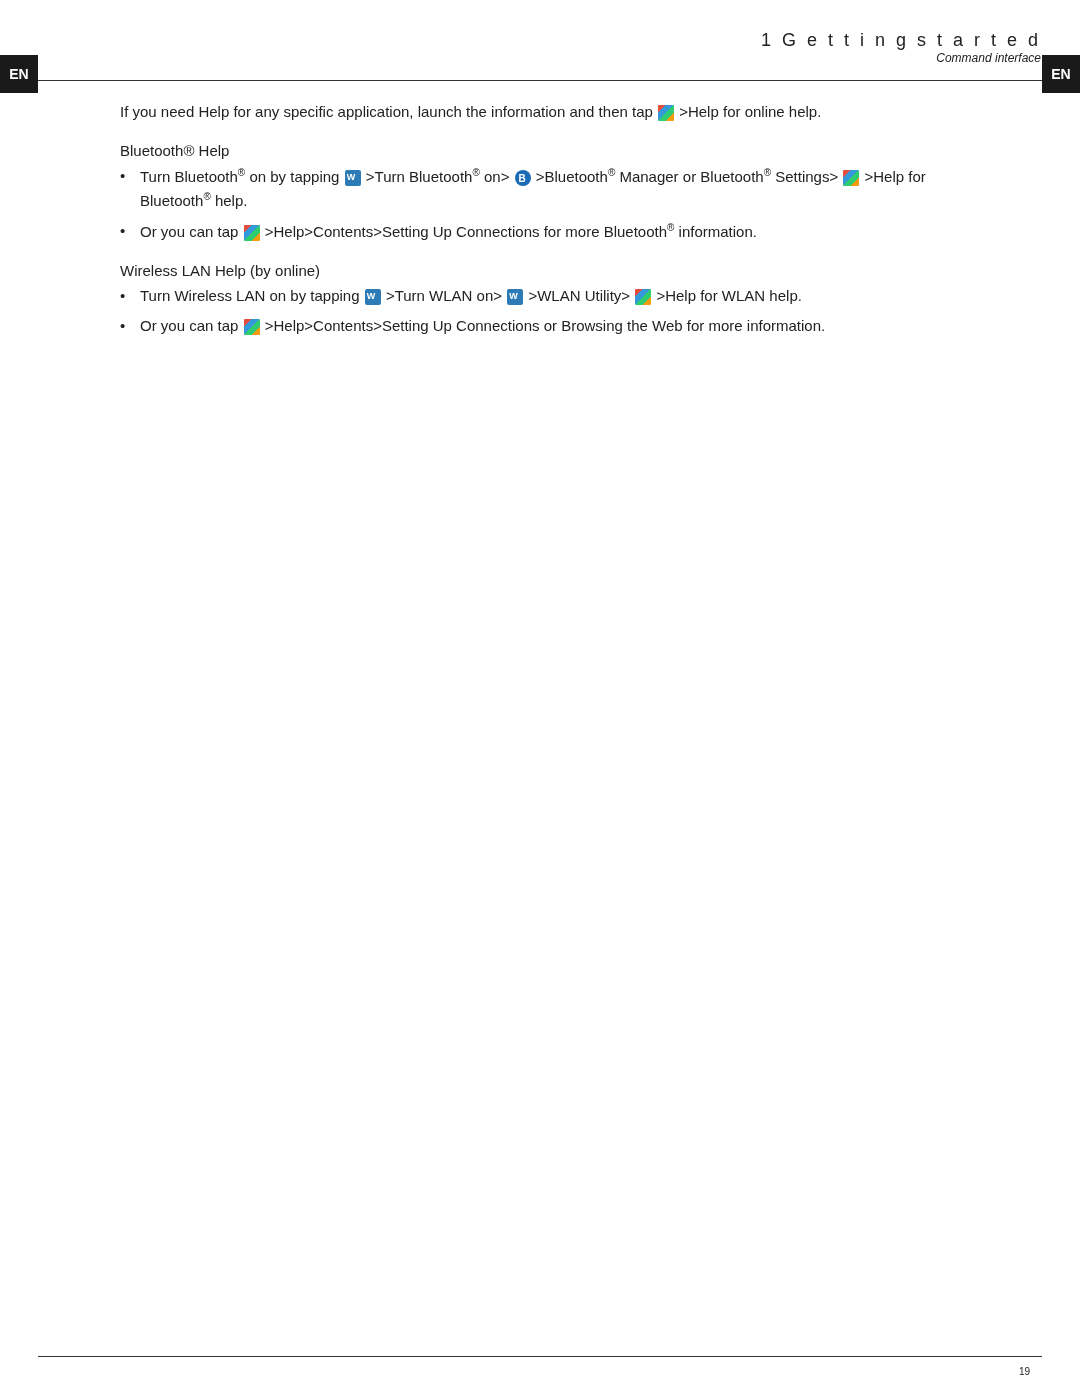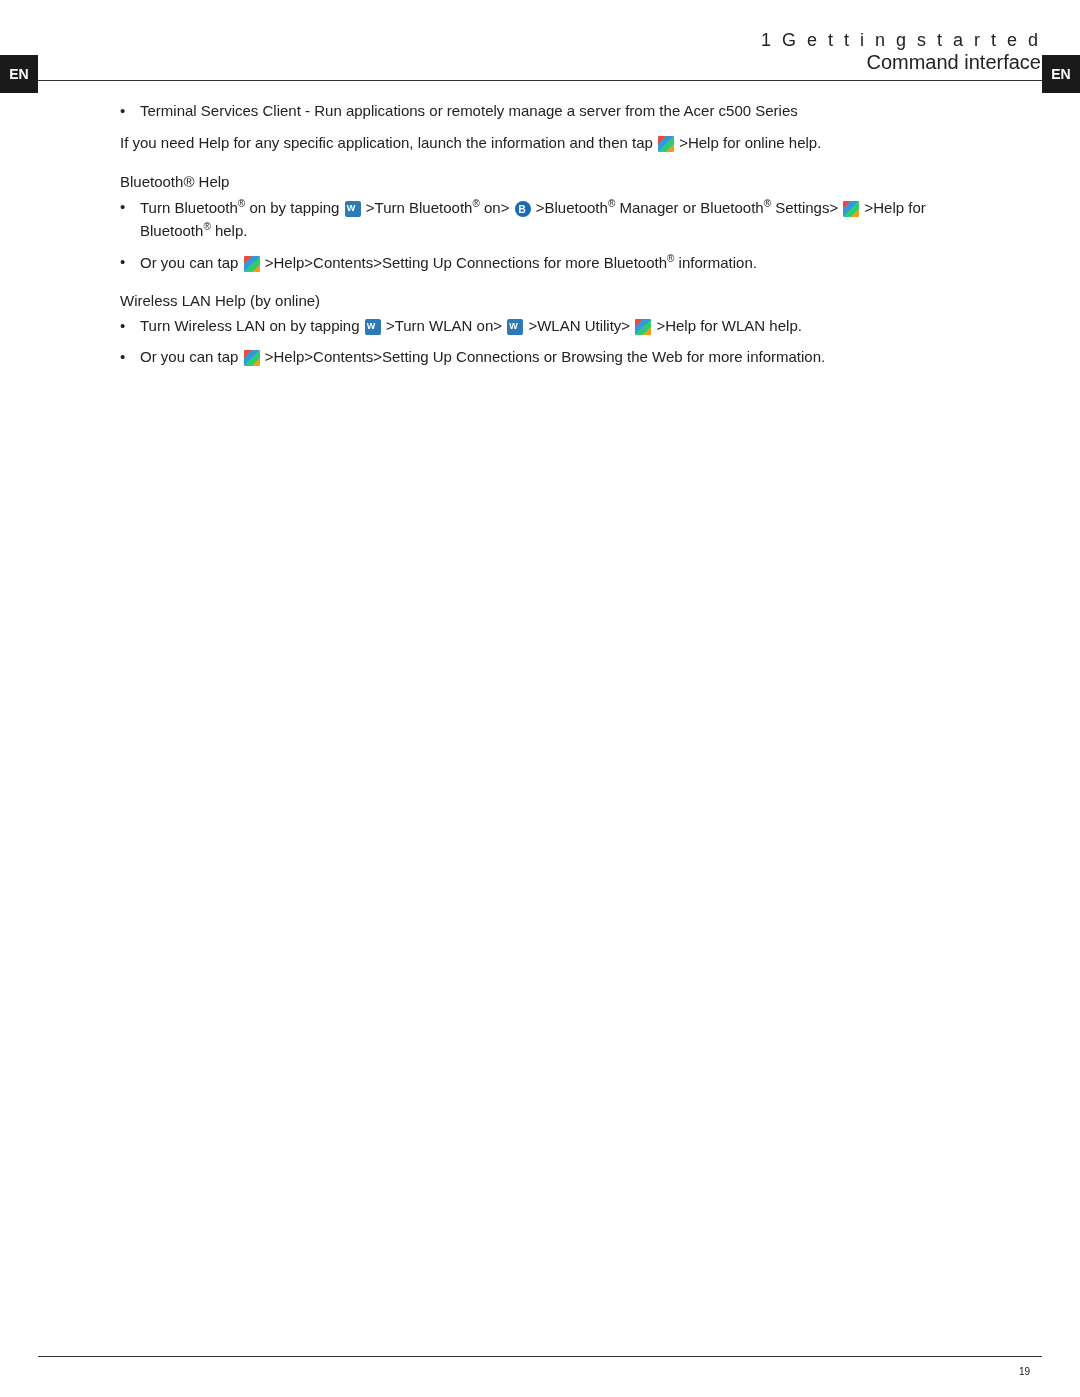--- a/index.html
+++ b/index.html
@@ -59,21 +59,22 @@
     }
 
     .header-title {
       font-size: 18px;
       font-weight: normal;
       letter-spacing: 3px;
       color: #222;
     }
 
     .header-subtitle {
-      font-size: 20px;
+      font-size: 12px;
+      font-style: italic;
       color: #222;
     }
 
     
     .top-divider {
       position: absolute;
       top: 80px;
       left: 38px;
       right: 38px;
       height: 1px;
@@ -214,25 +215,20 @@
 
 <div class="header">
   <div class="header-title">1  G e t t i n g  s t a r t e d</div>
   <div class="header-subtitle">Command interface</div>
 </div>
 
 <div class="top-divider"></div>
 
 <div class="content">
 
-  <ul>
-    <li>
-      <span>Terminal Services Client - Run applications or remotely manage a server from the Acer c500 Series</span>
-    </li>
-  </ul>
 
   <p class="paragraph">
     <span>If you need Help for any specific application, launch the information and then tap</span>
     <span class="icon-win"></span>
     <span>&gt;Help for online help.</span>
   </p>
 
 
   <div class="bullet-section">
     <p class="section-heading">Bluetooth® Help</p>

